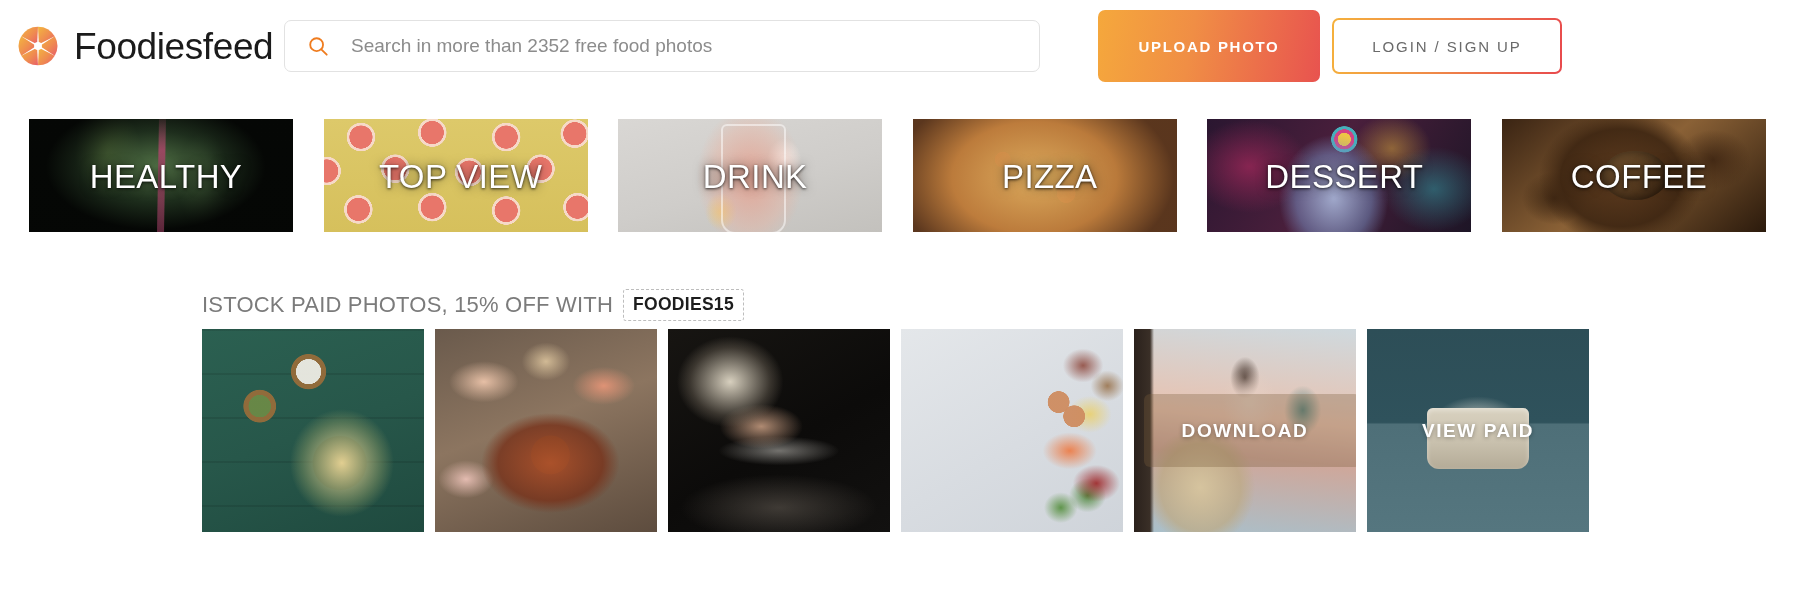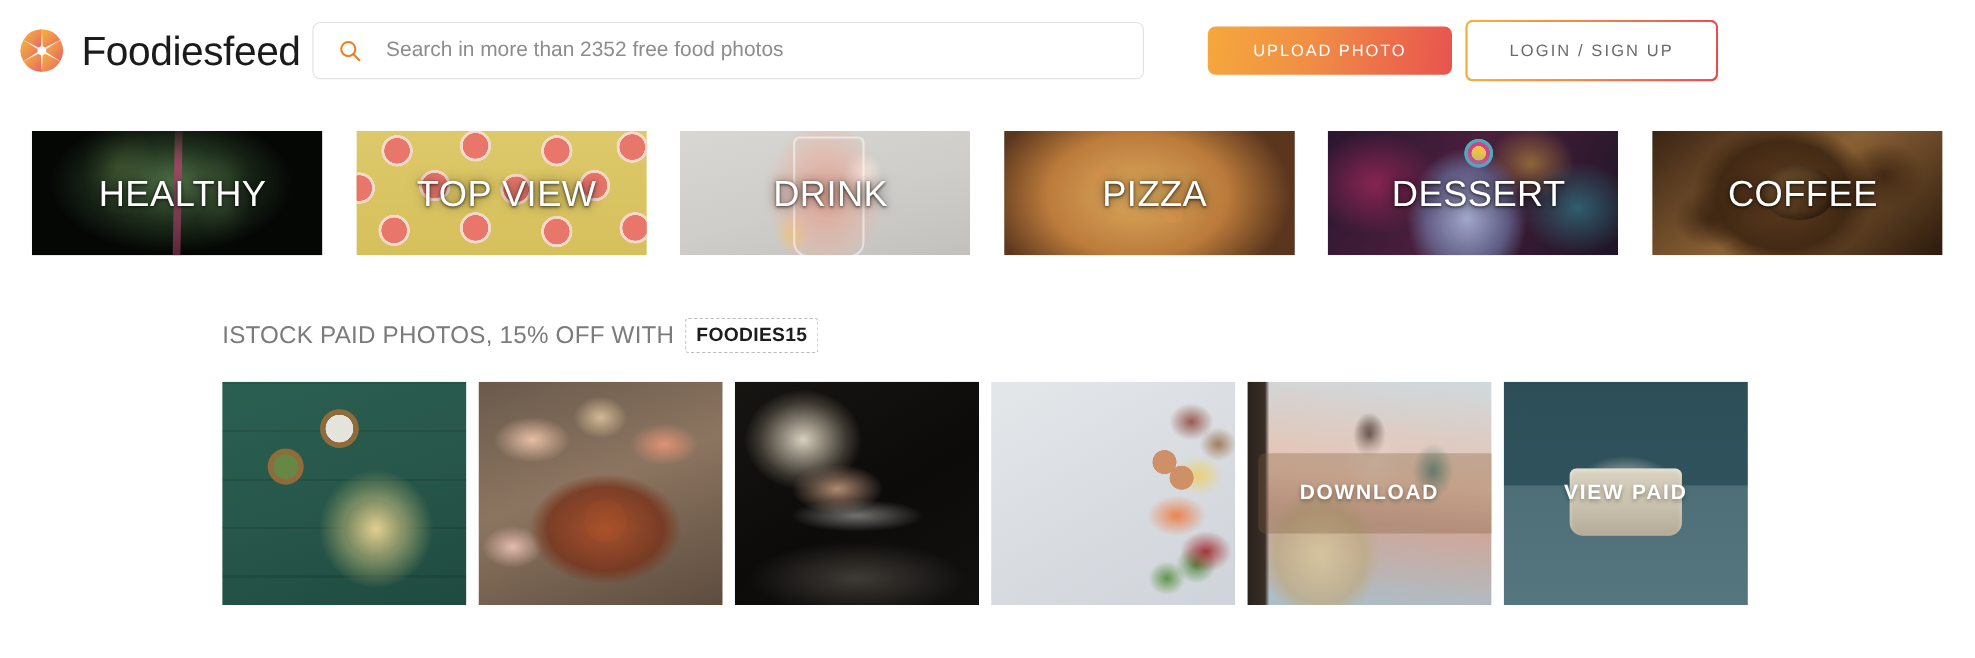--- a/index.html
+++ b/index.html
@@ -86,28 +86,28 @@
 
   .header-actions {
     display: flex;
     align-items: center;
     gap: 12px;
     margin-left: 58px;
   }
 
   .btn-upload {
     width: 222px;
-    height: 44px;
+    height: 72px;
     border: none;
     border-radius: 7px;
     background: linear-gradient(100deg, #f5a83c 0%, #f08e45 42%, #e8534f 100%);
     color: #ffffff;
     font-family: "Liberation Sans", sans-serif;
     font-size: 15px;
-    font-weight: normal;
+    font-weight: bold;
     letter-spacing: 1.7px;
     cursor: pointer;
     display: flex;
     align-items: center;
     justify-content: center;
   }
 
   .btn-login {
     position: relative;
     width: 230px;
@@ -277,21 +277,21 @@
     letter-spacing: 0.3px;
     border: 1px dashed #bdbdbd;
     border-radius: 3px;
     padding: 4px 9px 5px 9px;
     white-space: nowrap;
   }
 
   .promo-grid {
     display: flex;
     gap: 11px;
-    margin-top: 29px;
+    margin-top: 11px;
     text-decoration: underline;
   }
 
   .thumb {
     position: relative;
     width: 222px;
     height: 203px;
     overflow: hidden;
     cursor: pointer;
     flex: 0 0 auto;

